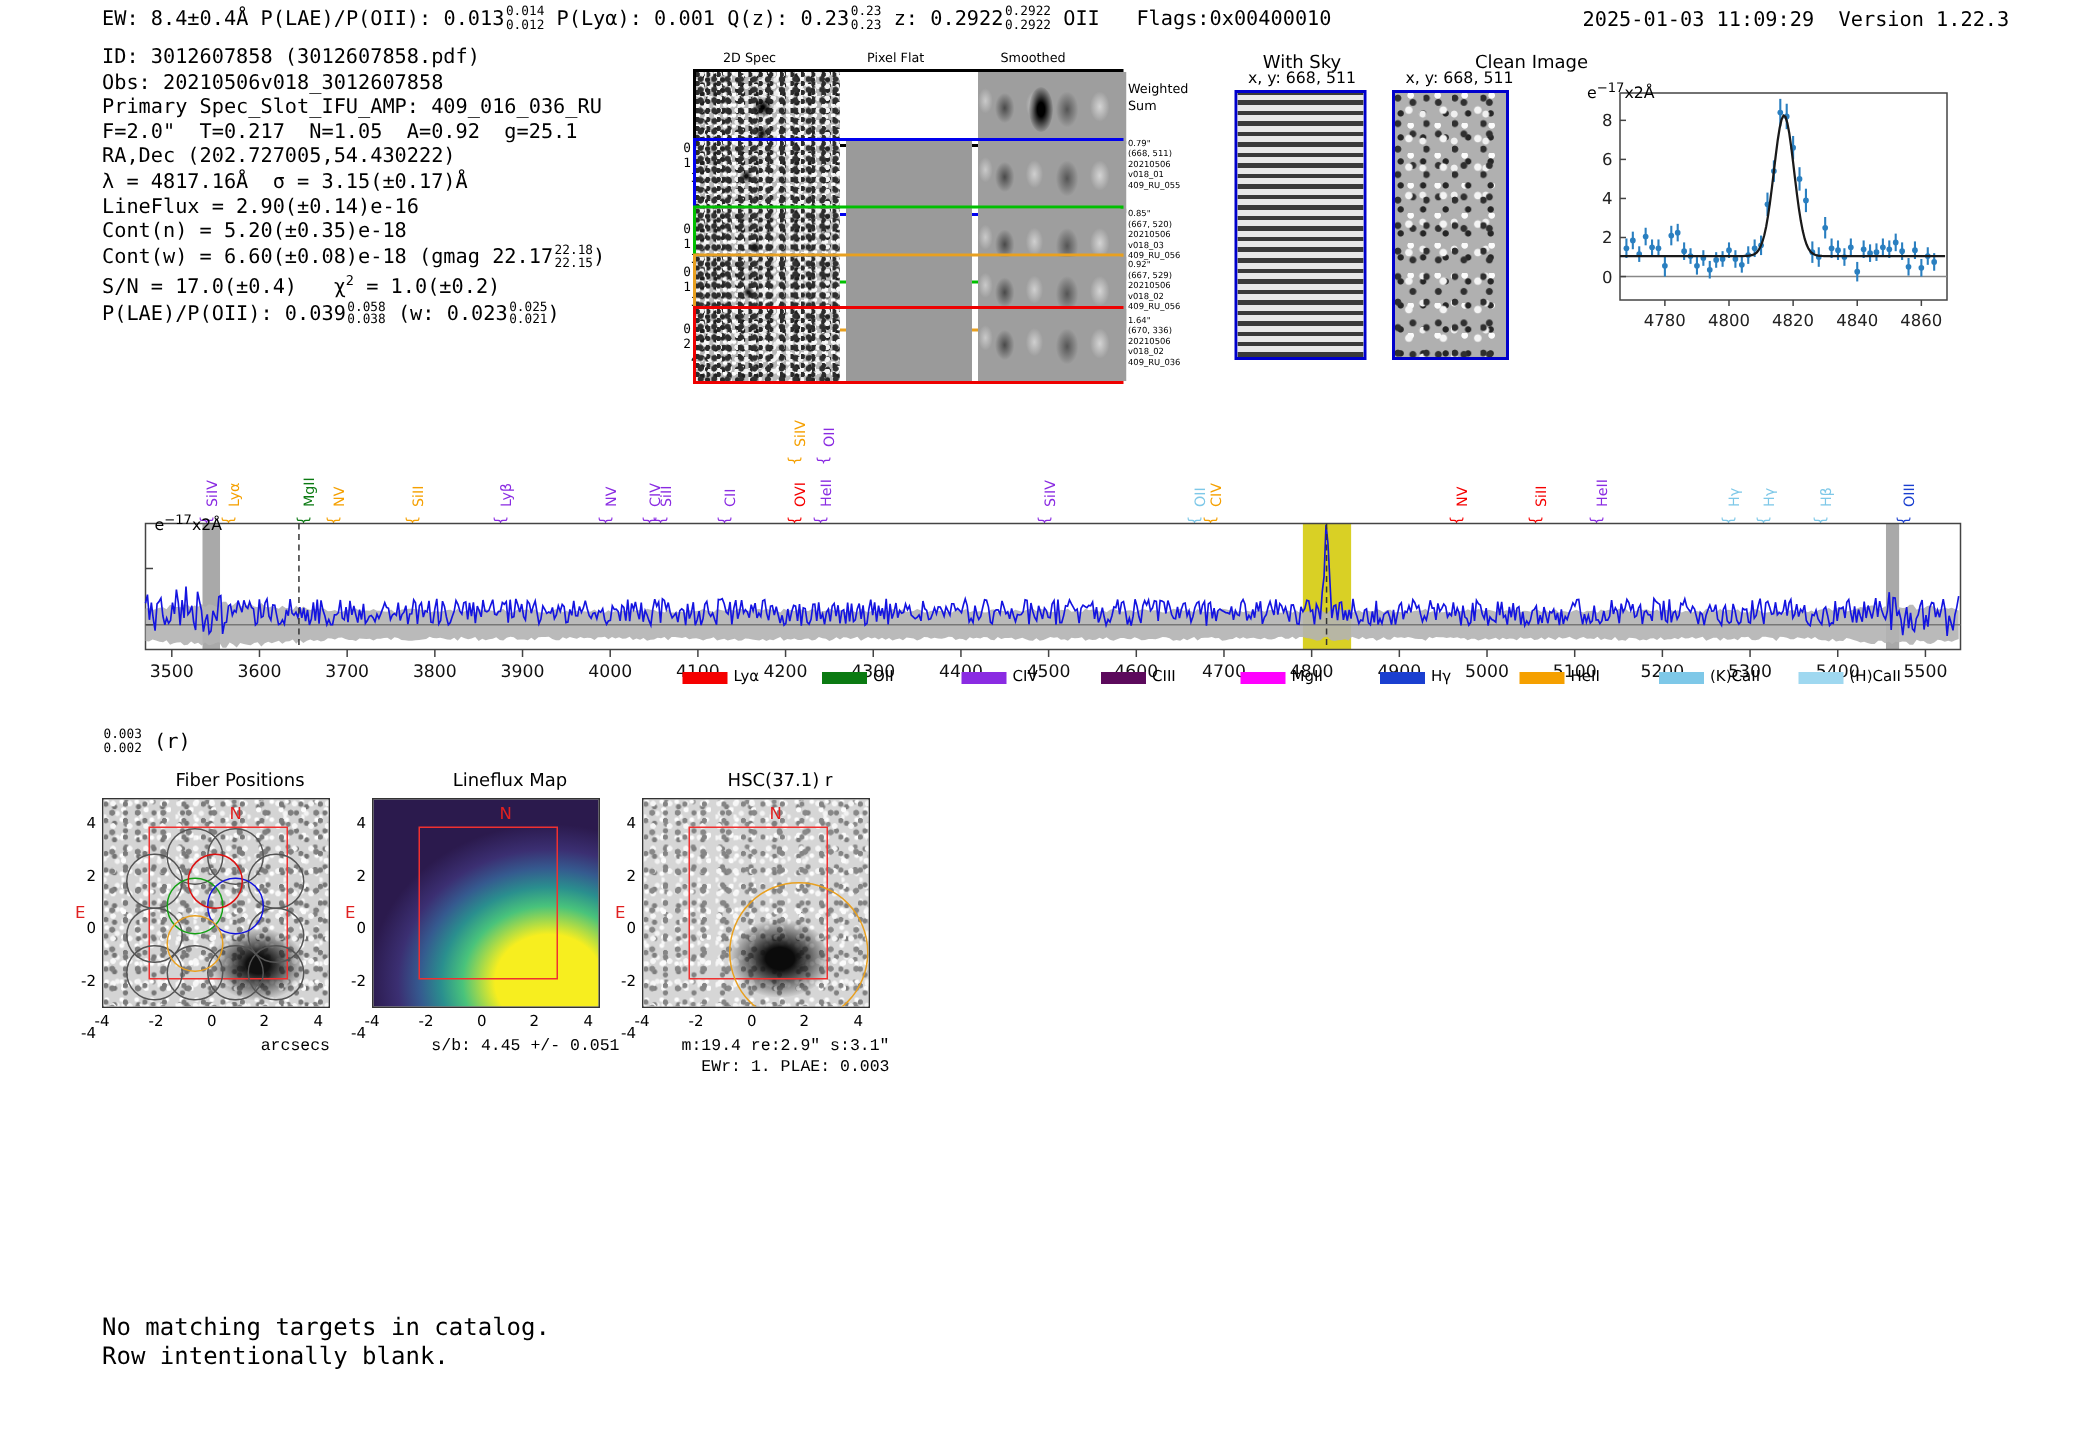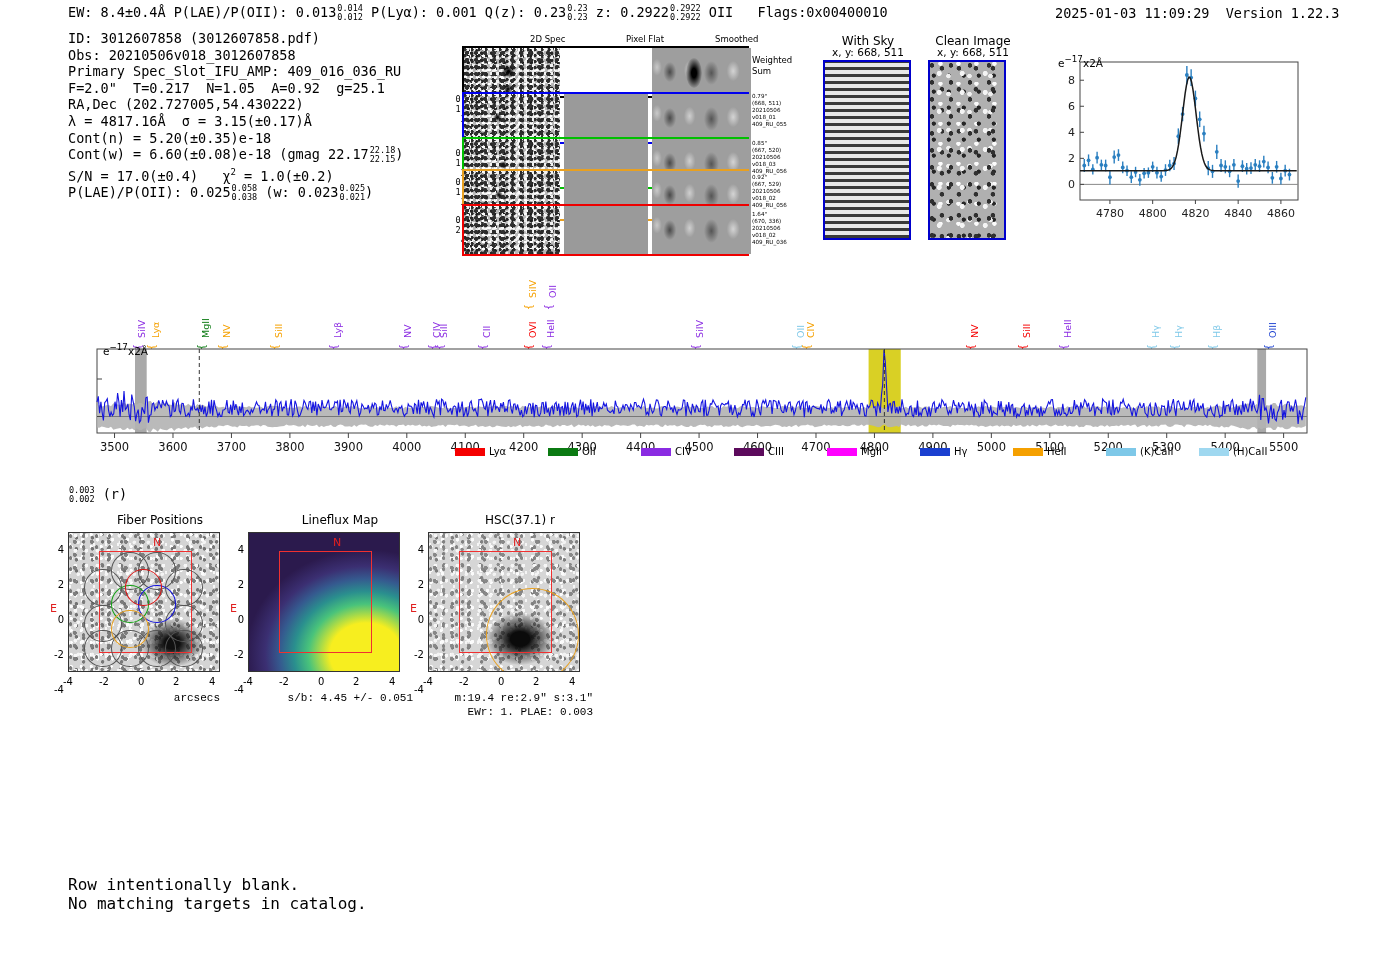--- a/index.html
+++ b/index.html
@@ -16,21 +16,21 @@
   #hdr-stamp{left:1055px;top:5px;font-size:13.5px;}
   .fracbox{display:inline-block;vertical-align:middle;font-size:8.5px;
            line-height:1.04;text-align:left;margin-left:1px;position:relative;top:0px;}
 
   
   #infoblock{left:68px;top:30px;font-size:13.5px;line-height:16.6px;}
   #infoblock div{white-space:pre;}
 
   
   #cut-titles{left:462px;top:34px;width:300px;height:14px;}
-  .cut-title{position:absolute;font-size:8.5px;margin-left:48px;}
+  .cut-title{position:absolute;font-size:8.5px;}
   .cutrow{position:absolute;left:462px;height:52px;width:287px;box-sizing:border-box;}
   .cutcell{position:absolute;top:0;bottom:0;overflow:hidden;}
   .cleft{left:0;width:96px;}
   .cmid{left:100px;width:84px;}
   .cright{left:188px;width:99px;}
   .leftnums{position:absolute;width:36px;text-align:right;font-size:8.5px;line-height:10px;}
   .rightnums{position:absolute;left:752px;width:60px;font-size:5.6px;line-height:7.1px;
              font-family:"DejaVu Sans","Liberation Sans",sans-serif;}
   .wsum{position:absolute;left:752px;font-size:8.5px;line-height:10.5px;
         font-family:"DejaVu Sans","Liberation Sans",sans-serif;}
@@ -114,24 +114,25 @@
   <span>2025-01-03 11:09:29</span>&nbsp;&nbsp;<span>Version 1.22.3</span>
 </div>
 
 <div class="abs mono" id="infoblock">
   <div>ID: 3012607858 (3012607858.pdf)</div>
   <div>Obs: 20210506v018_3012607858</div>
   <div>Primary Spec_Slot_IFU_AMP: 409_016_036_RU</div>
   <div>F=2.0"  T=0.217  N=1.05  A=0.92  g=25.1</div>
   <div>RA,Dec (202.727005,54.430222)</div>
   <div>λ = 4817.16Å  σ = 3.15(±0.17)Å</div>
+  <div>LineFlux = 2.90(±0.14)e-16</div>
   <div>Cont(n) = 5.20(±0.35)e-18</div>
   <div><span>Cont(w) = 6.60(±0.08)e-18 (gmag 22.17</span><span class="fracbox"><span style="display:block">22.18</span><span style="display:block">22.15</span></span><span>)</span></div>
   <div><span>S/N = 17.0(±0.4)   χ</span><sup style="font-size:9px">2</sup><span> = 1.0(±0.2)</span></div>
-  <div><span>P(LAE)/P(OII): 0.025</span><span class="fracbox"><span style="display:block">0.058</span><span style="display:block">0.038</span></span><span> (w: 0.023</span><span class="fracbox"><span style="display:block">0.025</span><span style="display:block">0.021</span></span><span>)</span></div>
+  <div><span>P(LAE)/P(OII): 0.039</span><span class="fracbox"><span style="display:block">0.058</span><span style="display:block">0.038</span></span><span> (w: 0.023</span><span class="fracbox"><span style="display:block">0.025</span><span style="display:block">0.021</span></span><span>)</span></div>
 </div>
 
 <div id="cut-titles" class="abs sans">
   <span class="cut-title" style="left:20px;top:0">2D Spec</span>
   <span class="cut-title" style="left:116px;top:0">Pixel Flat</span>
   <span class="cut-title" style="left:205px;top:0">Smoothed</span>
 </div>
 
 <div class="wsum" style="top:55px">
   <span style="display:block">Weighted</span>
@@ -249,21 +250,21 @@
   <div>v018_02</div>
   <div>409_RU_036</div>
 </div>
 
 <div class="ptitle" style="left:818px;top:34px;width:100px">With Sky</div>
 <div class="ptitle" style="left:818px;top:46px;width:100px;font-size:10.5px">x, y: 668, 511</div>
 <div class="abs" style="left:823px;top:60px;width:88px;height:180px;border:2px solid #0000cc;box-sizing:border-box;overflow:hidden">
   <div class="skyimg"></div>
 </div>
 
-<div class="ptitle" style="left:918px;top:34px;width:110px">Clean Image</div>
+<div class="ptitle" style="left:966px;top:34px;width:110px">Clean Image</div>
 <div class="ptitle" style="left:918px;top:46px;width:110px;font-size:10.5px">x, y: 668, 511</div>
 <div class="abs" style="left:928px;top:60px;width:78px;height:180px;border:2px solid #0000cc;box-sizing:border-box;overflow:hidden">
   <div class="cleanimg"></div>
 </div>
 
 <div class="abs" id="zoomchart" style="left:1044px;top:52px;width:262px;height:180px">
   <svg width="262" height="180" viewBox="0 0 262 180">
     <g id="zc-grid"></g>
     <g id="zc-data">
         <rect x="36" y="10" width="218" height="138" fill="none" stroke="#444" stroke-width="1"></rect>
@@ -630,15 +631,15 @@
   <span class="abs" style="left:-5px">-4</span>
   <span class="abs" style="left:31px">-2</span>
   <span class="abs" style="left:70px">0</span>
   <span class="abs" style="left:105px">2</span>
   <span class="abs" style="left:141px">4</span>
 </div>
 <div class="caption" style="left:418px;top:692px;width:175px">m:19.4  re:2.9"  s:3.1"</div>
 <div class="caption" style="left:418px;top:706px;width:175px">EWr: 1. PLAE: 0.003</div>
 
 <div class="abs mono" id="nomatch">
+  <div>No matching targets in catalog.</div>
   <div>Row intentionally blank.</div>
-  <div>No matching targets in catalog.</div>
 </div>
 
 </body></html>

